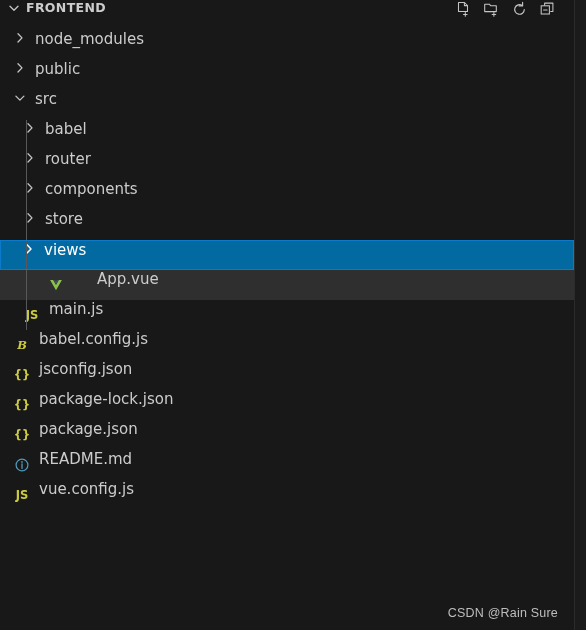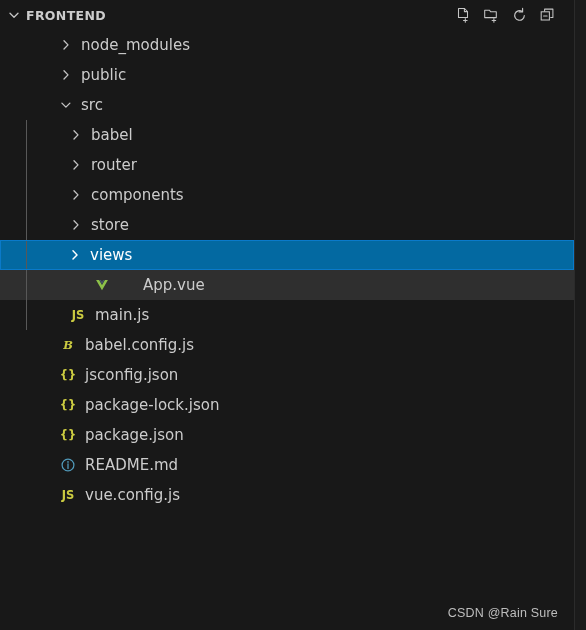--- a/index.html
+++ b/index.html
@@ -36,21 +36,21 @@
     width: 11px;
     height: 630px;
     background: #1b1b1b;
   }
 
   
   .section-header {
     position: relative;
     height: 30px;
     display: flex;
-    align-items: center;
+    align-items: flex-start;
     padding: 0 8px 0 6px;
     box-sizing: border-box;
     width: 574px;
   }
   .twisty {
     width: 16px;
     height: 16px;
     flex: 0 0 16px;
     display: flex;
     align-items: center;
@@ -84,26 +84,24 @@
 
   
   .tree {
     position: relative;
     width: 574px;
   }
   .row {
     position: relative;
     height: 30px;
     display: flex;
-    align-items: center;
     box-sizing: border-box;
     width: 574px;
     cursor: pointer;
     white-space: nowrap;
-    padding-left: 46px;
   }
   .row.shaded { background: #2f2f2f; gap: 24px; }
   .row.focused {
     background: #0369a1;
     border: 1px solid #0a7aca;
     border-left: none;
     border-right: none;
     box-shadow: inset 1px 0 0 #0a7aca, inset -1px 0 0 #0a7aca;
   }
   .indent-guide {

